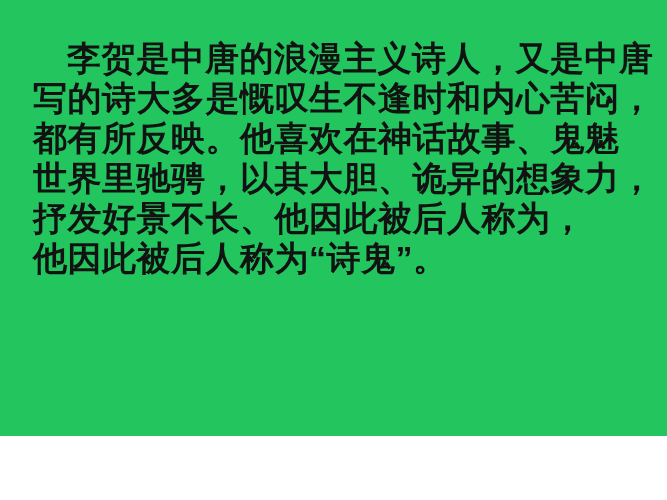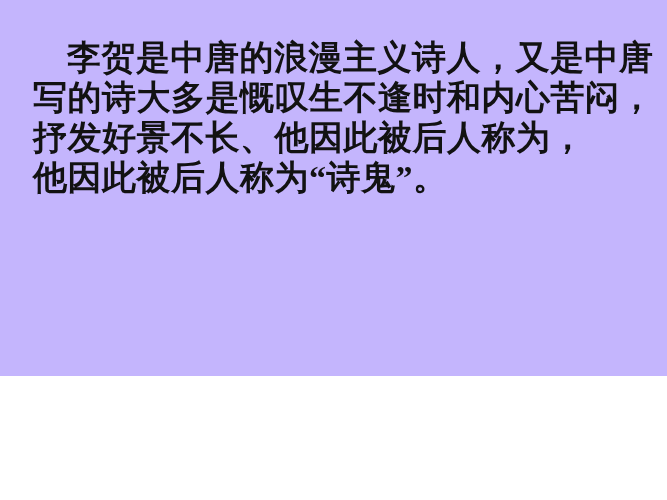--- a/index.html
+++ b/index.html
@@ -3,24 +3,24 @@
   <meta charset="utf-8">
   <style>
     html, body {
       margin: 0;
       padding: 0;
       background: #ffffff;
     }
     .slide {
       position: relative;
       width: 667px;
-      height: 376px;
-      background: #c4b5fd;
+      height: 436px;
+      background: #22c55e;
       overflow: hidden;
-      font-family: Liberation Serif, serif;
+      font-family: Liberation Sans, sans-serif;
     }
     .paragraph {
       position: absolute;
       top: 38px;
       left: 33px;
       right: 20px;
       color: #121212;
       font-weight: 700;
       font-size: 34px;
       letter-spacing: 0.5px;
@@ -35,16 +35,18 @@
       padding-left: 34px;
     }
   </style>
 </head>
 <body>
 
 <div class="slide">
   <div class="paragraph">
     <div class="text-line indent-1">李贺是中唐的浪漫主义诗人，又是中唐</div>
     <div class="text-line">写的诗大多是慨叹生不逢时和内心苦闷，</div>
+    <div class="text-line">都有所反映。他喜欢在神话故事、鬼魅</div>
+    <div class="text-line">世界里驰骋，以其大胆、诡异的想象力，</div>
     <div class="text-line">抒发好景不长、他因此被后人称为，</div>
     <div class="text-line">他因此被后人称为“诗鬼”。</div>
   </div>
 </div>
 
 </body></html>

